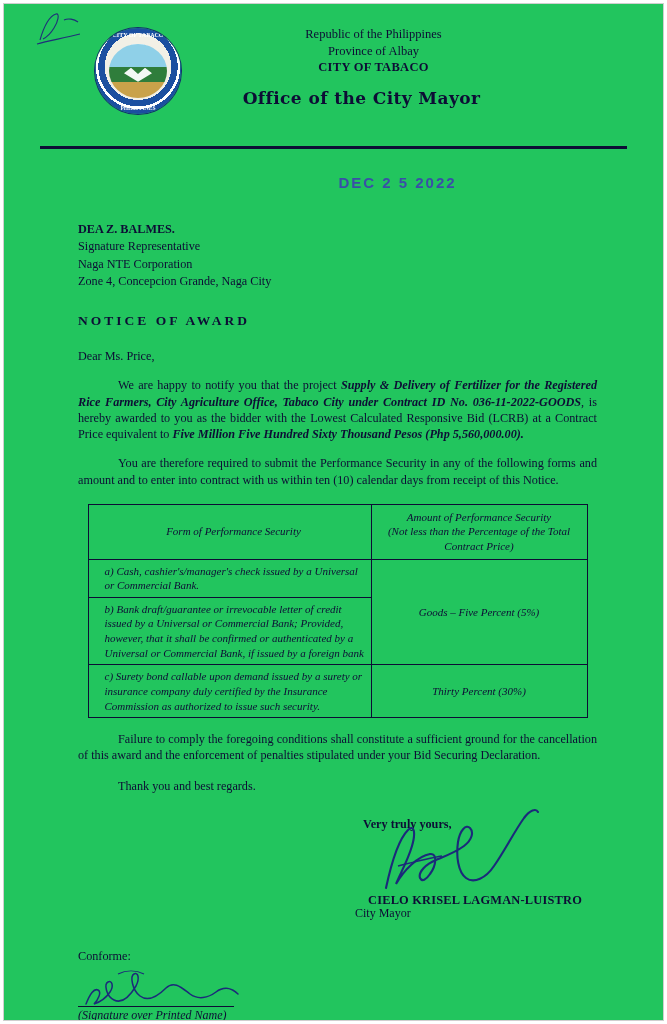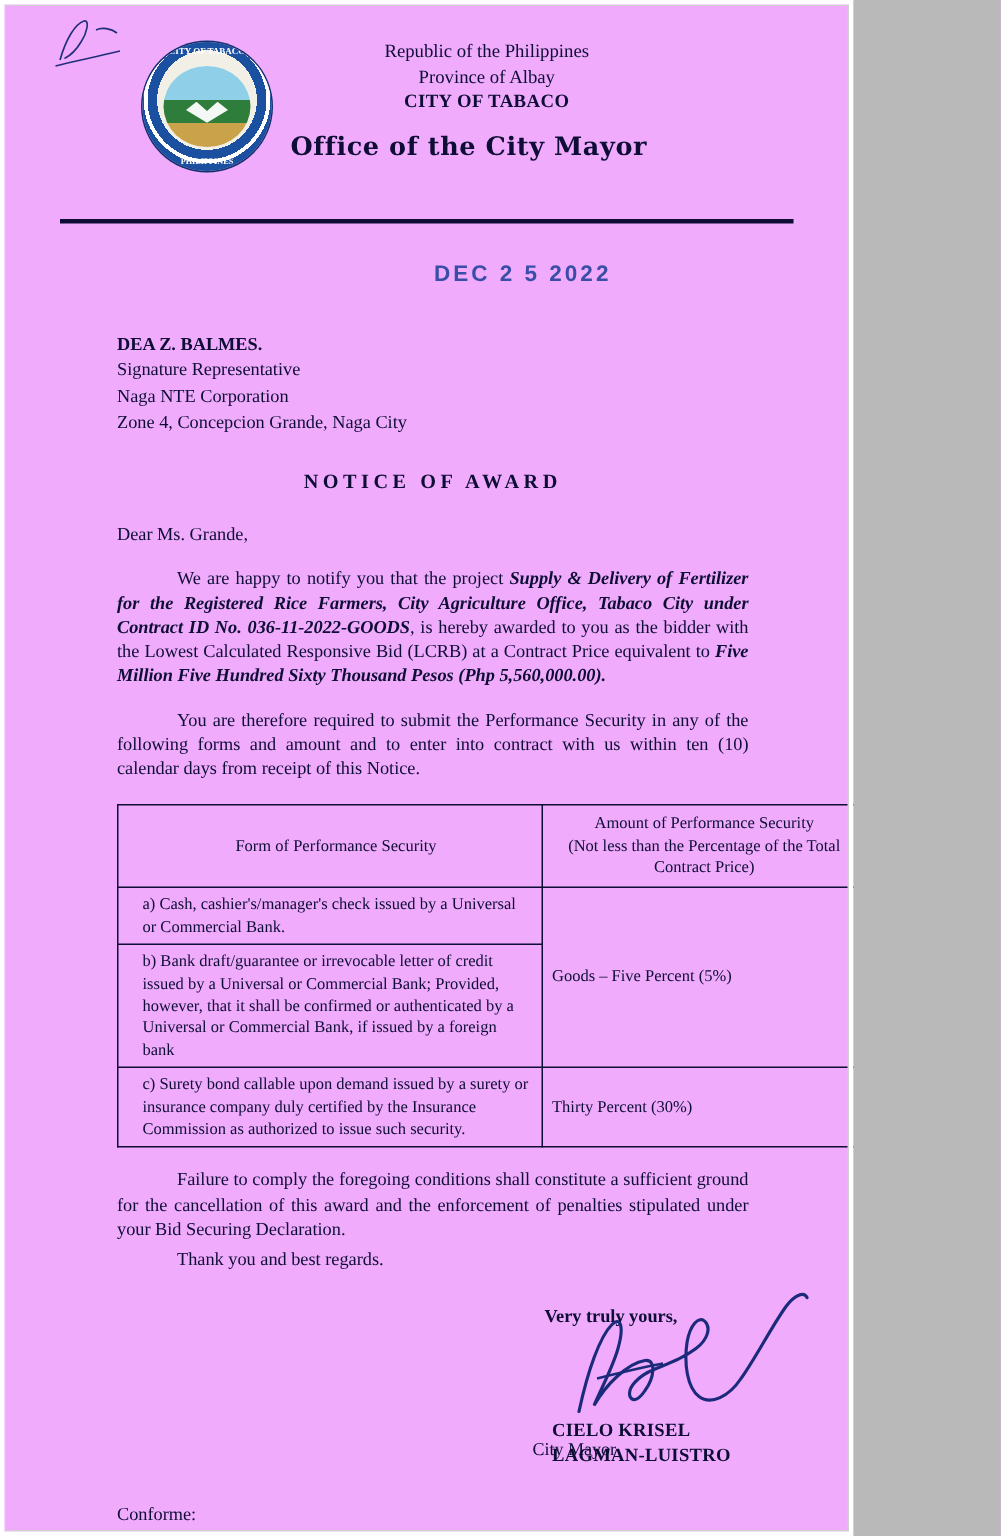--- a/index.html
+++ b/index.html
@@ -2,23 +2,23 @@
 <html><head>
 <meta charset="utf-8">
 <style>
   html, body {
     margin: 0;
     padding: 0;
     background: #b9b9b9;
   }
   .page {
     position: relative;
-    width: 569px;
+    width: 667px;
     height: 1024px;
-    background: #f0abfc;
+    background: #22c55e;
     overflow: hidden;
     font-family: "Liberation Serif", serif;
     color: #0d0d35;
     box-sizing: border-box;
   }
   .page::after {
     content: "";
     position: absolute;
     inset: 0;
     border: 3px solid #ffffff;
@@ -132,21 +132,21 @@
     letter-spacing: 2px;
     font-weight: bold;
   }
   .addressee {
     margin-top: 28px;
     line-height: 1.42;
   }
   .addressee .name { font-weight: bold; }
   .title {
     margin-top: 22px;
-    text-align: center;
+    text-align: left;
     font-weight: bold;
     font-size: 13.5px;
     letter-spacing: 3px;
   }
   .salutation { margin-top: 18px; }
   p.para {
     margin: 13px 0 0 0;
     text-align: justify;
     text-indent: 40px;
   }
@@ -157,32 +157,34 @@
     margin: 16px auto 0 auto;
     width: 500px;
     border-collapse: collapse;
     font-size: 11px;
   }
   table.perf td, table.perf th {
     border: 1px solid #0d0d35;
     padding: 4px 6px;
     vertical-align: top;
     font-weight: normal;
+    font-style: italic;
   }
   table.perf th {
     text-align: center;
     vertical-align: middle;
     padding: 5px 8px;
   }
   table.perf .c-left { width: 258px; padding-left: 16px; }
   table.perf .amt {
+    text-align: center;
     vertical-align: middle;
   }
   table.perf .hdr-sub { display: block; }
-  .thanks { margin-top: 4px; text-indent: 40px; }
+  .thanks { margin-top: 14px; text-indent: 40px; }
 
   .signblock {
     margin-top: 22px;
     position: relative;
     height: 96px;
   }
   .vty {
     position: absolute;
     left: 285px;
     top: 0;
@@ -269,21 +271,21 @@
 
     <div class="addressee">
       <div class="name">DEA Z. BALMES.</div>
       <div>Signature Representative</div>
       <div>Naga NTE Corporation</div>
       <div>Zone 4, Concepcion Grande, Naga City</div>
     </div>
 
     <div class="title">NOTICE OF AWARD</div>
 
-    <div class="salutation">Dear Ms. Grande,</div>
+    <div class="salutation">Dear Ms. Price,</div>
 
     <p class="para"><span>We are happy to notify you that the project </span><span class="bi">Supply &amp; Delivery of Fertilizer for the Registered Rice Farmers, City Agriculture Office, Tabaco City under Contract ID No. 036-11-2022-GOODS</span><span>, is hereby awarded to you as the bidder with the Lowest Calculated Responsive Bid (LCRB) at a Contract Price equivalent to </span><span class="bi">Five Million Five Hundred Sixty Thousand Pesos (Php 5,560,000.00).</span></p>
 
     <p class="para">You are therefore required to submit the Performance Security in any of the following forms and amount and to enter into contract with us within ten (10) calendar days from receipt of this Notice.</p>
 
     <table class="perf">
       <thead>
         <tr>
           <th class="c-left">Form of Performance Security</th>
           <th>

